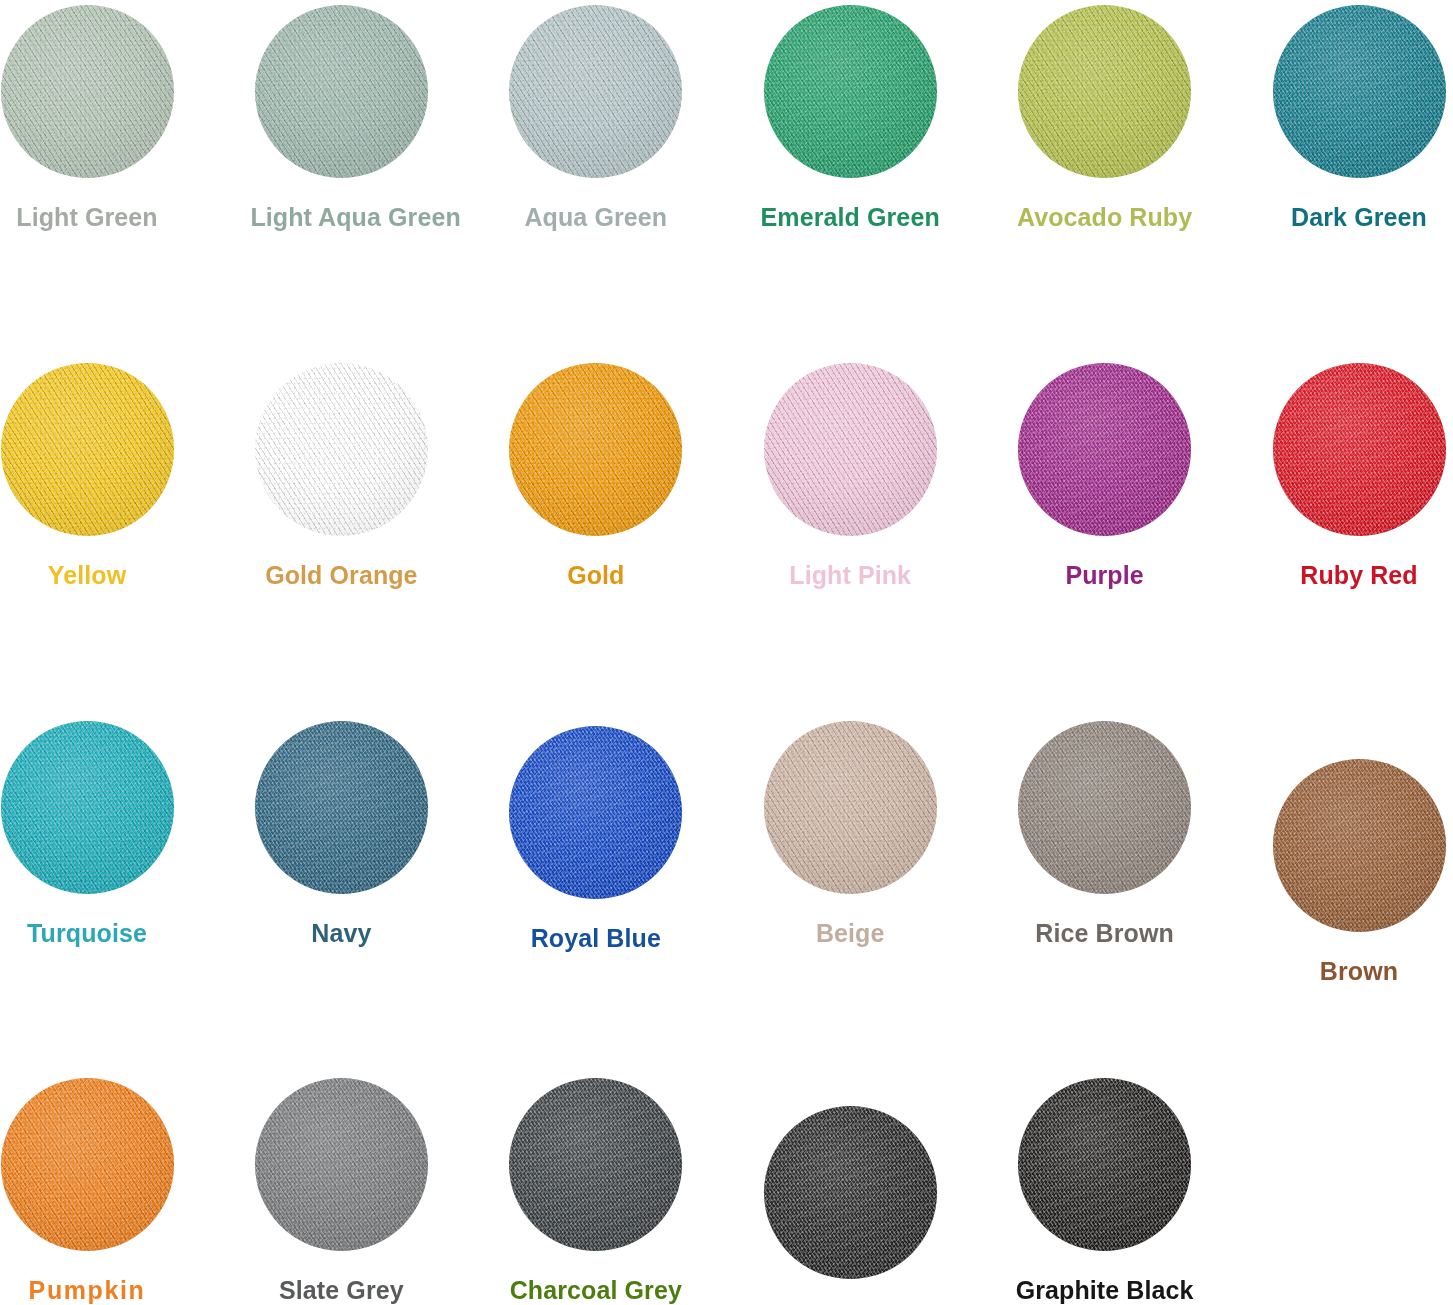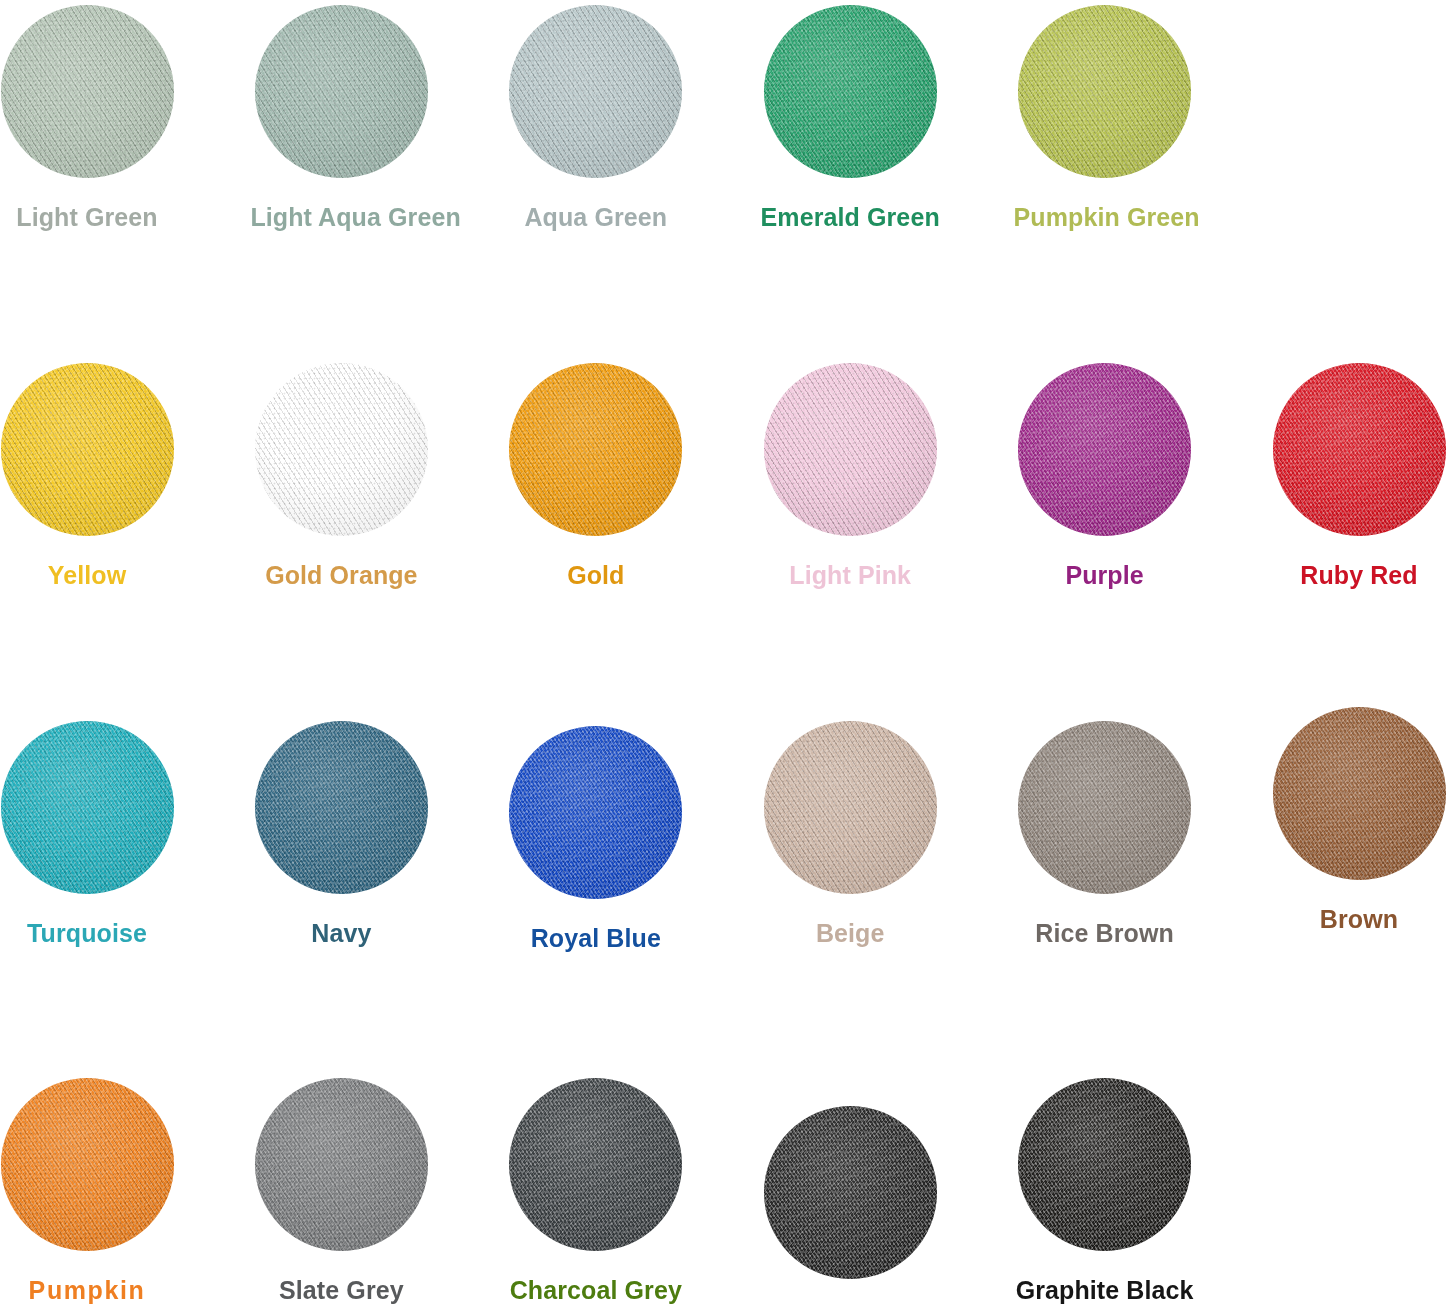--- a/index.html
+++ b/index.html
@@ -103,21 +103,28 @@
         <div class="chip" style="--c: #23a06a; --hi: 0.214; --lo: 0.156; --sp: 0.174;"></div>
         <div class="chip-shade"></div>
       </div>
       <div class="chip-label" style="color: rgb(31, 143, 95);">Emerald Green</div>
     </div>
     <div class="swatch-cell" style="left: 1013.6px; top: 5px;">
       <div class="chip-wrap">
         <div class="chip" style="--c: #b6c24e; --hi: 0.178; --lo: 0.192; --sp: 0.155;"></div>
         <div class="chip-shade"></div>
       </div>
-      <div class="chip-label" style="color: rgb(176, 187, 85);">Pumpkin Green</div>
+      <div class="chip-label" style="color: rgb(176, 187, 85);">Avocado Ruby</div>
+    </div>
+    <div class="swatch-cell" style="left: 1268px; top: 5px;">
+      <div class="chip-wrap">
+        <div class="chip" style="--c: #137b8c; --hi: 0.232; --lo: 0.138; --sp: 0.184;"></div>
+        <div class="chip-shade"></div>
+      </div>
+      <div class="chip-label" style="color: rgb(16, 112, 127);">Dark Green</div>
     </div>
     <div class="swatch-cell" style="left: -4px; top: 362.8px;">
       <div class="chip-wrap">
         <div class="chip" style="--c: #f5c922; --hi: 0.168; --lo: 0.202; --sp: 0.150;"></div>
         <div class="chip-shade"></div>
       </div>
       <div class="chip-label" style="color: rgb(240, 191, 34);">Yellow</div>
     </div>
     <div class="swatch-cell" style="left: 250.4px; top: 362.8px;">
       <div class="chip-wrap">
@@ -182,21 +189,21 @@
       </div>
       <div class="chip-label" style="color: rgb(194, 173, 158);">Beige</div>
     </div>
     <div class="swatch-cell" style="left: 1013.6px; top: 720.6px;">
       <div class="chip-wrap">
         <div class="chip" style="--c: #8d8279; --hi: 0.212; --lo: 0.158; --sp: 0.174;"></div>
         <div class="chip-shade"></div>
       </div>
       <div class="chip-label" style="color: rgb(110, 104, 100);">Rice Brown</div>
     </div>
-    <div class="swatch-cell" style="left: 1268px; top: 707px;">
+    <div class="swatch-cell" style="left: 1268px; top: 759px;">
       <div class="chip-wrap">
         <div class="chip" style="--c: #945b33; --hi: 0.233; --lo: 0.137; --sp: 0.185;"></div>
         <div class="chip-shade"></div>
       </div>
       <div class="chip-label" style="color: rgb(138, 85, 48);">Brown</div>
     </div>
     <div class="swatch-cell" style="left: -4px; top: 1078.4px;">
       <div class="chip-wrap">
         <div class="chip" style="--c: #ef7f1b; --hi: 0.204; --lo: 0.166; --sp: 0.169;"></div>
         <div class="chip-shade"></div>

